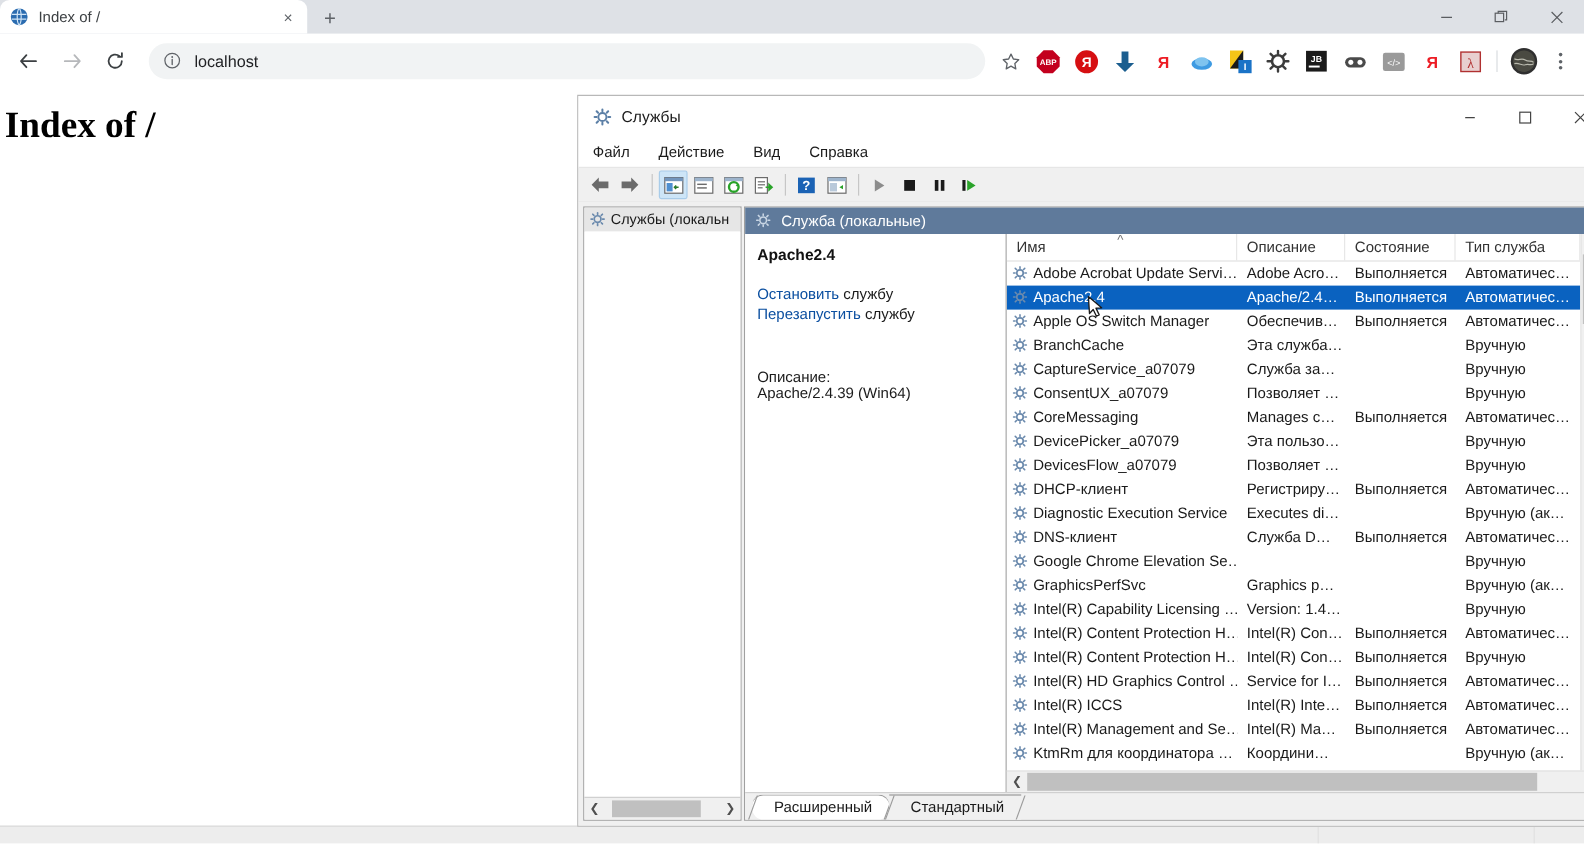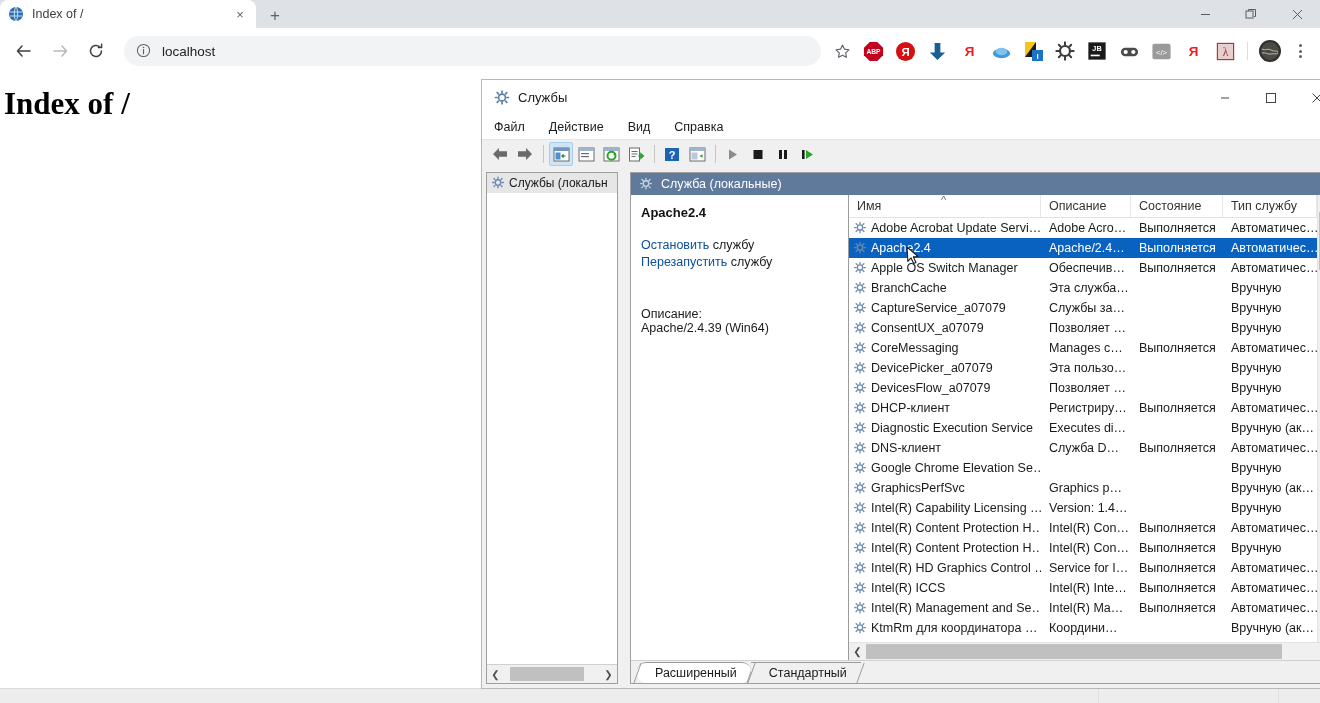--- a/index.html
+++ b/index.html
@@ -79,21 +79,21 @@
   .svc-toolbar{height:28px;background:#f0f0f0;display:flex;align-items:center;padding-left:6px;border-bottom:1px solid #d6d6d6;}
   .tb-item{width:24px;height:24px;display:flex;align-items:center;justify-content:center;margin-right:1px;border-radius:2px;}
   .tb-item.sel{background:#cde5f7;border:1px solid #a9cce9;box-sizing:border-box;}
   .tb-sep{width:1px;height:18px;background:#c6c6c6;margin:0 5px;}
 
   .svc-body{position:absolute;left:0;top:88px;right:0;bottom:0;display:flex;background:#f0f0f0;padding:4px;box-sizing:border-box;}
 
   
   .tree{
     width:132px;flex:0 0 auto;background:#fff;border:1px solid #a0a0a0;
-    display:flex;flex-direction:column;box-sizing:border-box;margin-right:12px;
+    display:flex;flex-direction:column;box-sizing:border-box;margin-right:2px;
   }
   .tree-node{display:flex;align-items:center;height:20px;padding-left:4px;background:#e6e6e6;}
   .tree-node .nico{width:14px;height:14px;margin-right:4px;flex:0 0 auto;}
   .tree-node .ntext{font-size:12px;color:#1a1a1a;white-space:nowrap;overflow:hidden;}
   .tree-fill{flex:1 1 auto;background:#fff;}
   .tree-hsb{height:18px;background:#f0f0f0;border-top:1px solid #d0d0d0;display:flex;align-items:center;}
   .sb-arrow{width:17px;height:16px;display:flex;align-items:center;justify-content:center;color:#505050;font-size:10px;}
   .sb-track{flex:1 1 auto;height:16px;background:#f0f0f0;position:relative;}
   .sb-thumb{position:absolute;top:1px;height:14px;background:#c0c0c0;}
 
@@ -513,21 +513,21 @@
             <div class="listrow">
               <div class="lv">
 
                 <div class="lvhead">
                   <div class="hc col-name">
                     <span>Имя</span>
                     <span class="sortcaret">^</span>
                   </div>
                   <div class="hc col-desc">Описание</div>
                   <div class="hc col-state">Состояние</div>
-                  <div class="hc col-start">Тип службу</div>
+                  <div class="hc col-start">Тип служба</div>
                 </div>
 
                 <div class="lvrows" id="rows">
                     <div class="lvr">
                       <div class="c name col-name">
                         <span class="gear"><svg width="14" height="14" viewBox="0 0 16 16">
                             <circle cx="8" cy="7.5" r="3.1" fill="none" stroke="#6b8aad" stroke-width="1.6"></circle>
                             <g stroke="#6b8aad" stroke-width="1.5" stroke-linecap="round">
                               <path d="M8 1.6v1.5M8 11.9v1.5M1.9 7.5h1.5M12.6 7.5h1.5M3.5 3l1.1 1.1M11.4 10.9l1.1 1.1M12.5 3l-1.1 1.1M4.6 10.9l-1.1 1.1"></path>
                             </g>
@@ -583,21 +583,21 @@
                     <div class="lvr">
                       <div class="c name col-name">
                         <span class="gear"><svg width="14" height="14" viewBox="0 0 16 16">
                             <circle cx="8" cy="7.5" r="3.1" fill="none" stroke="#6b8aad" stroke-width="1.6"></circle>
                             <g stroke="#6b8aad" stroke-width="1.5" stroke-linecap="round">
                               <path d="M8 1.6v1.5M8 11.9v1.5M1.9 7.5h1.5M12.6 7.5h1.5M3.5 3l1.1 1.1M11.4 10.9l1.1 1.1M12.5 3l-1.1 1.1M4.6 10.9l-1.1 1.1"></path>
                             </g>
                           </svg></span>
                         <span>CaptureService_a07079</span>
                       </div>
-                      <div class="c col-desc">Службы за…</div>
+                      <div class="c col-desc">Служба за…</div>
                       <div class="c col-state"></div>
                       <div class="c col-start">Вручную</div>
                     </div>
                     <div class="lvr">
                       <div class="c name col-name">
                         <span class="gear"><svg width="14" height="14" viewBox="0 0 16 16">
                             <circle cx="8" cy="7.5" r="3.1" fill="none" stroke="#6b8aad" stroke-width="1.6"></circle>
                             <g stroke="#6b8aad" stroke-width="1.5" stroke-linecap="round">
                               <path d="M8 1.6v1.5M8 11.9v1.5M1.9 7.5h1.5M12.6 7.5h1.5M3.5 3l1.1 1.1M11.4 10.9l1.1 1.1M12.5 3l-1.1 1.1M4.6 10.9l-1.1 1.1"></path>
                             </g>

